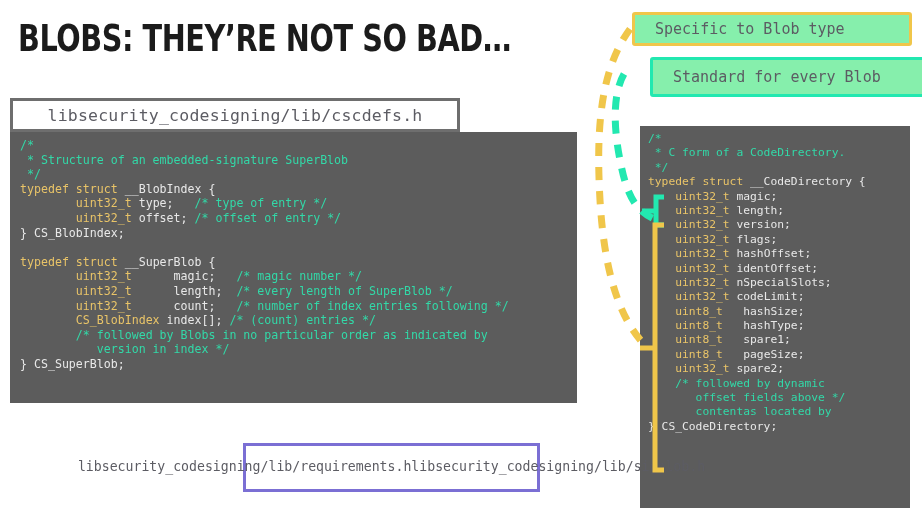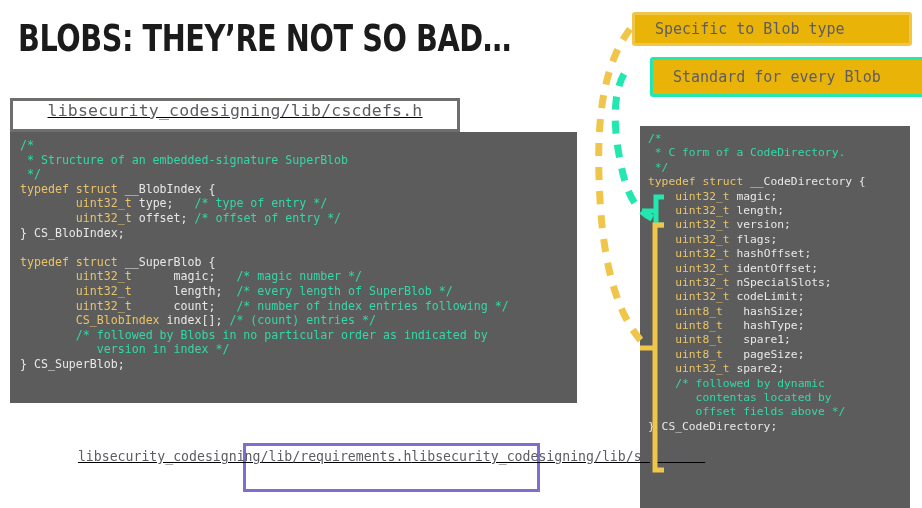--- a/index.html
+++ b/index.html
@@ -28,23 +28,22 @@
     text-transform:uppercase;
   }
 
   
   .file-box{
     position:absolute;
     background:#ffffff;
     border:3px solid #6e6e6e;
     box-sizing:border-box;
     display:flex;
-    align-items:flex-start;
+    align-items:center;
     justify-content:center;
-    text-decoration:underline;
   }
   #file-header-cscdefs{
     left:10px; top:98px; width:450px; height:34px;
   }
   #file-header-cscdefs .file-text{
     font-family:"DejaVu Sans Mono","Liberation Mono",monospace;
     font-size:16.5px;
     color:#5c5c63;
     letter-spacing:0.2px;
     white-space:nowrap;
@@ -94,21 +93,21 @@
     height:14.4px;
   }
   .tk-cmt{color:#32d9a8;}
   .tk-kw{color:#e9c468;}
   .tk-typ{color:#e9c468;}
   .tk-id{color:#e8e8e8;}
 
   
   .legend-box{
     position:absolute;
-    background:#eab308;
+    background:#86efac;
     box-sizing:border-box;
     display:flex;align-items:center;
     border-radius:3px;
   }
   #legend-specific{
     left:632px; top:12px; width:280px; height:34px;
     border:3px solid #f0c64a;
   }
   #legend-standard{
     left:650px; top:57px; width:286px; height:40px;
@@ -170,22 +169,22 @@
       <div class="code-line"><span class="tk-id">    </span><span class="tk-typ">uint32_t</span><span class="tk-id"> hashOffset;</span></div>
       <div class="code-line"><span class="tk-id">    </span><span class="tk-typ">uint32_t</span><span class="tk-id"> identOffset;</span></div>
       <div class="code-line"><span class="tk-id">    </span><span class="tk-typ">uint32_t</span><span class="tk-id"> nSpecialSlots;</span></div>
       <div class="code-line"><span class="tk-id">    </span><span class="tk-typ">uint32_t</span><span class="tk-id"> codeLimit;</span></div>
       <div class="code-line"><span class="tk-id">    </span><span class="tk-typ">uint8_t </span><span class="tk-id">  hashSize;</span></div>
       <div class="code-line"><span class="tk-id">    </span><span class="tk-typ">uint8_t </span><span class="tk-id">  hashType;</span></div>
       <div class="code-line"><span class="tk-id">    </span><span class="tk-typ">uint8_t </span><span class="tk-id">  spare1;</span></div>
       <div class="code-line"><span class="tk-id">    </span><span class="tk-typ">uint8_t </span><span class="tk-id">  pageSize;</span></div>
       <div class="code-line"><span class="tk-id">    </span><span class="tk-typ">uint32_t</span><span class="tk-id"> spare2;</span></div>
       <div class="code-line"><span class="tk-id">    </span><span class="tk-cmt">/* followed by dynamic</span></div>
+      <div class="code-line"><span class="tk-cmt">       offset fields above */</span></div>
       <div class="code-line"><span class="tk-cmt">       contentas located by</span></div>
-      <div class="code-line"><span class="tk-cmt">       offset fields above */</span></div>
       <div class="code-line"><span class="tk-id">} CS_CodeDirectory;</span></div>
     </div>
 
   <div class="legend-box" id="legend-specific">
     <span class="legend-text">Specific to Blob type</span>
   </div>
   <div class="legend-box" id="legend-standard">
     <span class="legend-text">Standard for every Blob</span>
   </div>
 

